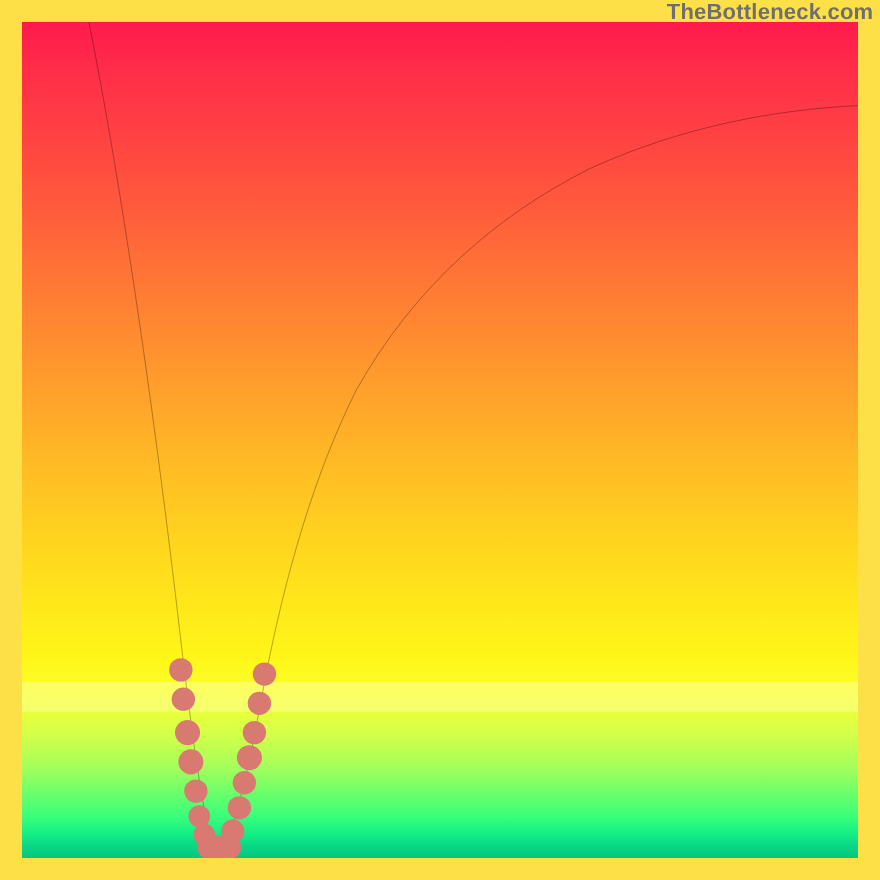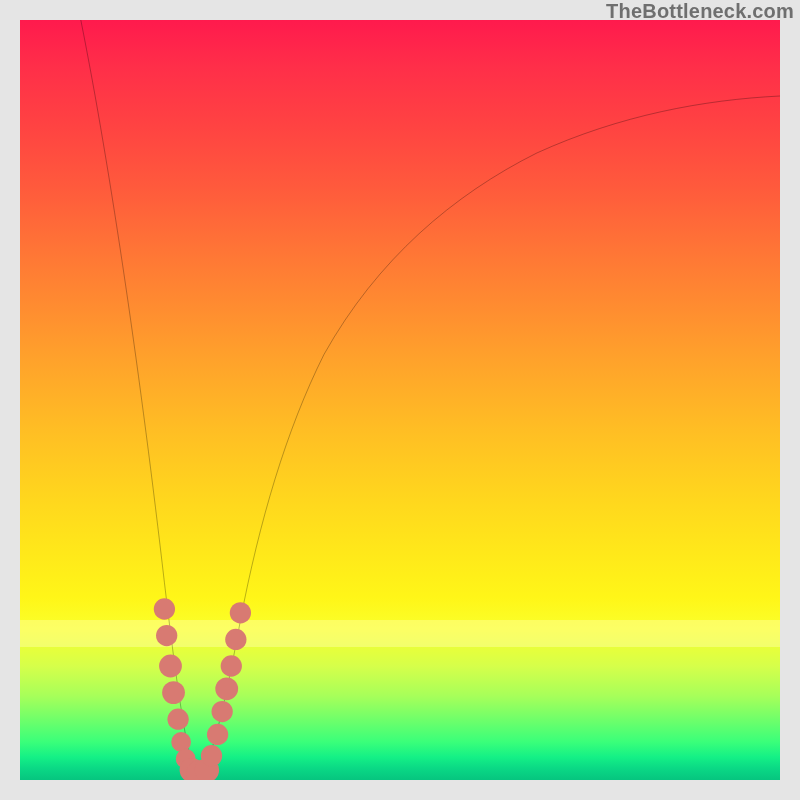--- a/index.html
+++ b/index.html
@@ -7,21 +7,21 @@
     padding: 0;
     width: 800px;
     height: 800px;
     overflow: hidden;
     font-family: Arial, Helvetica, sans-serif;
   }
   .frame {
     position: relative;
     width: 800px;
     height: 800px;
-    background: #e5e5e5;
+    background: #fde047;
   }
   .plot {
     position: absolute;
     left: 20px;
     top: 20px;
     width: 760px;
     height: 760px;
     overflow: hidden;
   }
   .grad {

